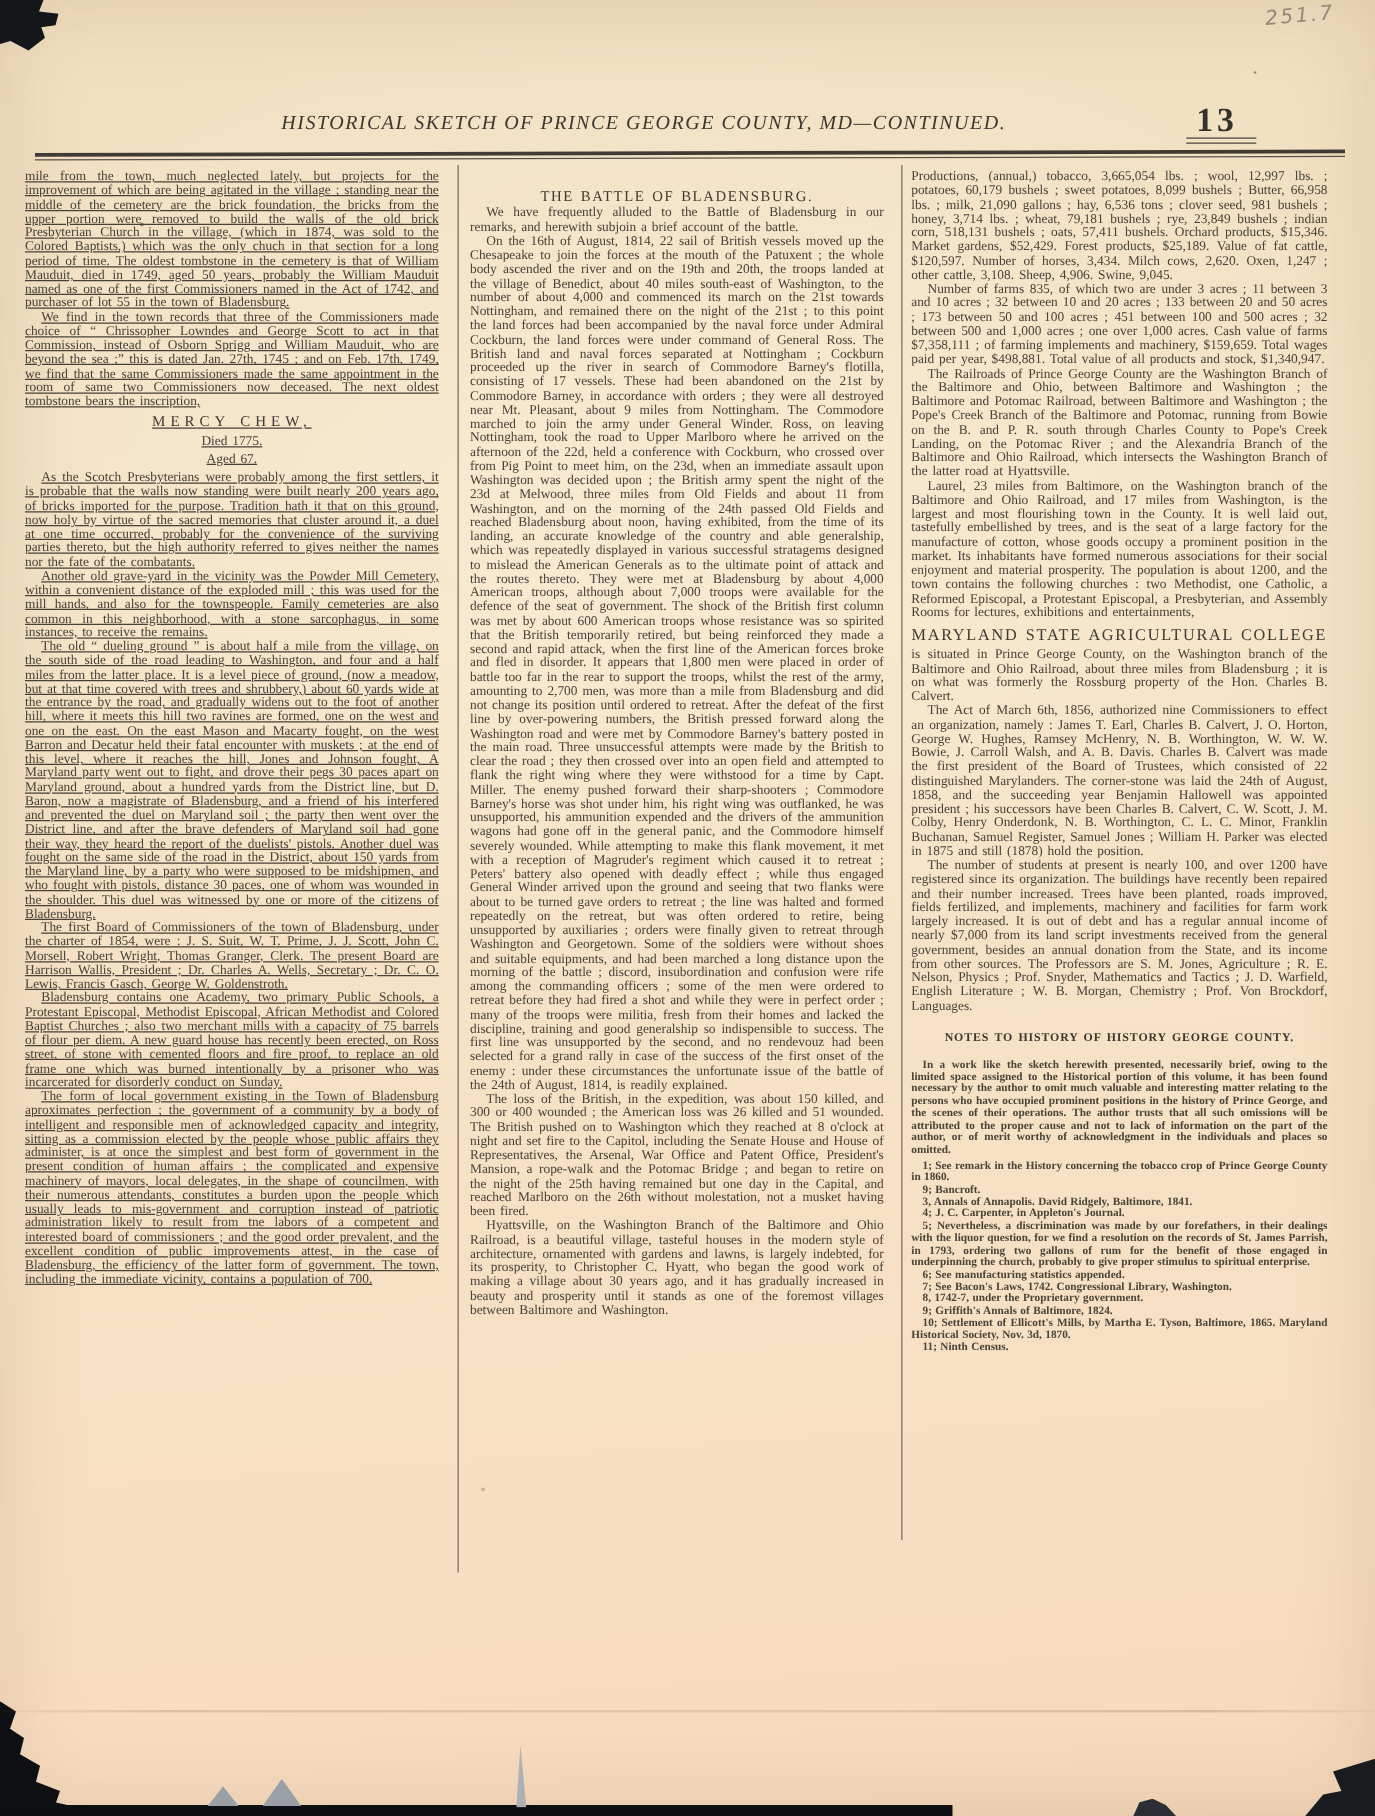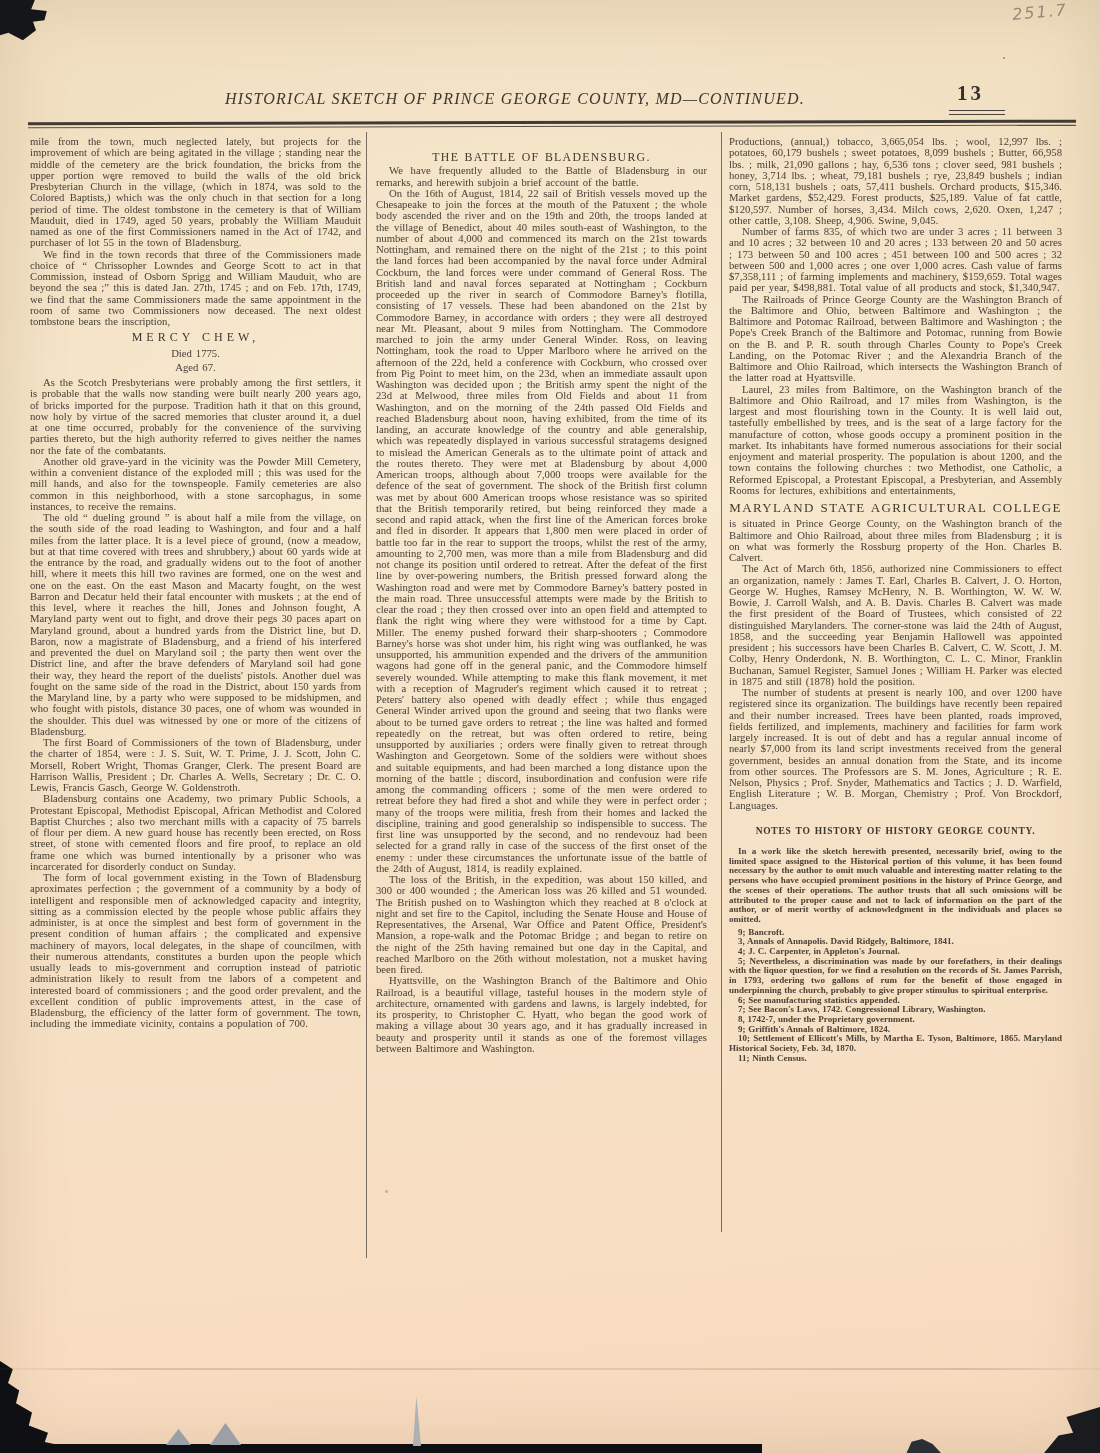--- a/index.html
+++ b/index.html
@@ -11,33 +11,33 @@
     box-shadow: inset 0 0 70px rgba(120,90,50,0.18);
     font-family:"Liberation Serif","DejaVu Serif",serif;
     color:#45403a;
   }
   
   .pencil { position:absolute; left:1012px; top:1px; width:90px;
     font-family:"DejaVu Sans",sans-serif; font-style:italic; font-size:16px;
     color:#93897b; letter-spacing:2px; transform:rotate(-5deg); }
   .header-title { position:absolute; left:0; top:90px; width:1030px; text-align:center;
     font-style:italic; font-weight:normal; font-size:16px; letter-spacing:1.2px; color:#3c372f; }
-  .page-number { position:absolute; left:957px; top:81px; font-size:21px; font-weight:bold;
+  .page-number { position:absolute; left:957px; top:81px; font-size:27px; font-weight:bold;
     letter-spacing:3px; color:#35312b; }
   .pagenum-rule { position:absolute; left:949px; top:110px; width:56px; height:3px;
     border-top:1.5px solid #4a443c; border-bottom:1px solid #4a443c; }
   .header-rule { position:absolute; left:28px; top:121px; width:1048px; height:2px;
     border-top:3px solid #403b34; border-bottom:1px solid #5a5248; transform:rotate(-0.15deg); }
   .vrule { position:absolute; top:132px; width:1px; background:#796e5e; }
   .vrule-1 { left:366px; height:1126px; }
   .vrule-2 { left:721px; height:1100px; }
   
   .col { position:absolute; top:136px; width:331px; text-align:justify;
     font-size:10.7px; line-height:11.25px; word-spacing:1.2px; color:#474139; }
-  #col1 { left:30px; }
+  #col1 { left:20px;text-decoration:underline; }
   #col2 { left:376px; }
   #col3 { left:729px; width:333px; }
   .col p { margin:0; text-indent:13px; }
   #col1-top p:first-child, #col3-stats p:first-child, #col3-college p:first-child { text-indent:0; }
   .inscr { text-align:center; margin:5px 0 4px; }
   .inscr-name { font-size:12px; letter-spacing:4px; margin-bottom:4px; color:#3e3931; }
   .inscr-line { font-size:10.7px; margin:3px 0; }
   .h-battle { text-align:center; font-size:11.8px; letter-spacing:1.3px; margin:16px 0 2px; color:#3e3931; }
   .h-college { text-align:center; font-size:13px; letter-spacing:1.4px; margin:6px 0 5px; color:#3e3931; white-space:nowrap; }
   .h-notes { text-align:center; font-size:9.5px; font-weight:bold; letter-spacing:0.7px;
@@ -121,29 +121,30 @@
     <div class="h-college">MARYLAND STATE AGRICULTURAL COLLEGE</div>
     <div id="col3-college">
         <p class="body-para">is situated in Prince George County, on the Washington branch of the Baltimore and Ohio Railroad, about three miles from Bladensburg ;  it is on what was formerly the Rossburg property of the Hon. Charles B. Calvert.</p>
         <p class="body-para">The Act of March 6th, 1856, authorized nine Commissioners to effect an organization, namely :  James T. Earl, Charles B. Calvert, J. O. Horton, George W. Hughes, Ramsey McHenry, N. B. Worthington, W. W. W. Bowie, J. Carroll Walsh, and A. B. Davis. Charles B. Calvert was made the first president of the Board of Trustees, which consisted of 22 distinguished Marylanders.   The corner-stone was laid the 24th of August, 1858, and the succeeding year Benjamin Hallowell was appointed president ;  his successors have been Charles B. Calvert, C. W. Scott, J. M. Colby, Henry Onderdonk, N. B. Worthington, C. L. C. Minor, Franklin Buchanan, Samuel Register, Samuel Jones ;  William H. Parker was elected in 1875 and still (1878) hold the position.</p>
         <p class="body-para">The number of students at present is nearly 100, and over 1200 have registered since its organization.   The buildings have recently been repaired and their number increased.   Trees have been planted, roads improved, fields fertilized, and implements, machinery and facilities for farm work largely increased.   It is out of debt and has a regular annual income of nearly $7,000 from its land script investments received from the general government, besides an annual donation from the State, and its income from other sources.   The Professors are S. M. Jones, Agriculture ;  R. E. Nelson, Physics ;  Prof. Snyder, Mathematics and Tactics ;  J. D. Warfield, English Literature ;  W. B. Morgan, Chemistry ;  Prof. Von Brockdorf, Languages.</p>
       </div>
     <div class="h-notes">NOTES TO HISTORY OF HISTORY GEORGE COUNTY.</div>
     <div class="notes">
       <p class="notes-intro">In a work like the sketch herewith presented, necessarily brief, owing to the limited space assigned to the Historical portion of this volume, it has been found necessary by the author to omit much valuable and interesting matter relating to the persons who have occupied prominent positions in the history of Prince George, and the scenes of their operations.  The author trusts that all such omissions will be attributed to the proper cause and not to lack of  information on the part of  the author, or of  merit worthy of acknowledgment in the individuals and places so omitted.</p>
       <div id="notes-list">
+          <p class="note-item">1;  See remark in the History concerning the tobacco crop of Prince George County in 1860.</p>
           <p class="note-item">9;  Bancroft.</p>
           <p class="note-item">3,  Annals of Annapolis.   David Ridgely, Baltimore, 1841.</p>
           <p class="note-item">4;  J. C. Carpenter, in Appleton's Journal.</p>
           <p class="note-item">5;  Nevertheless, a discrimination was made by our forefathers, in their dealings with the liquor question, for we find a resolution on the records of St. James Parrish, in 1793, ordering two gallons of rum for the benefit of those engaged in underpinning the church, probably to give proper stimulus to spiritual enterprise.</p>
           <p class="note-item">6;  See manufacturing statistics appended.</p>
           <p class="note-item">7;  See Bacon's Laws, 1742.   Congressional Library, Washington.</p>
           <p class="note-item">8,  1742-7, under the Proprietary government.</p>
           <p class="note-item">9;  Griffith's Annals of Baltimore, 1824.</p>
-          <p class="note-item">10;  Settlement of Ellicott's Mills, by Martha E. Tyson, Baltimore, 1865. Maryland Historical Society, Feb. 3d, 1870.</p>
+          <p class="note-item">10;  Settlement of Ellicott's Mills, by Martha E. Tyson, Baltimore, 1865. Maryland Historical Society, Nov. 3d, 1870.</p>
           <p class="note-item">11;  Ninth Census.</p>
         </div>
     </div>
   </div>
 
   <div class="blob blob-tl"></div>
   <div class="blob blob-bl"></div>
   <div class="band"></div>
   <div class="stain stain-1"></div>
   <div class="stain stain-2"></div>

